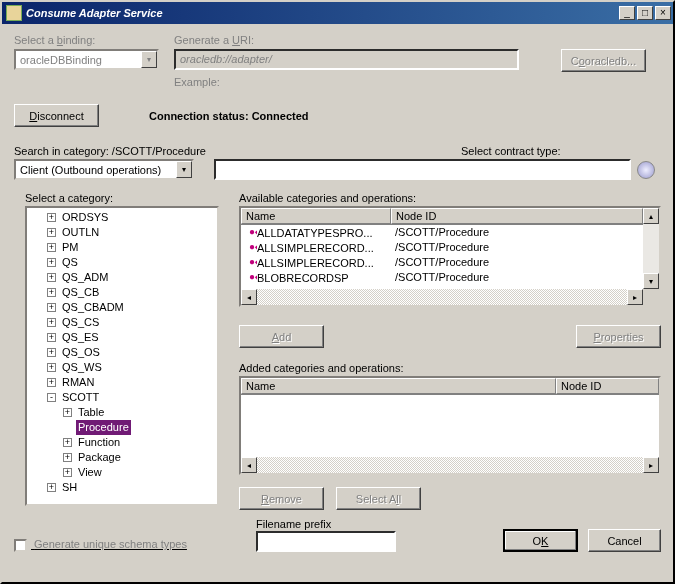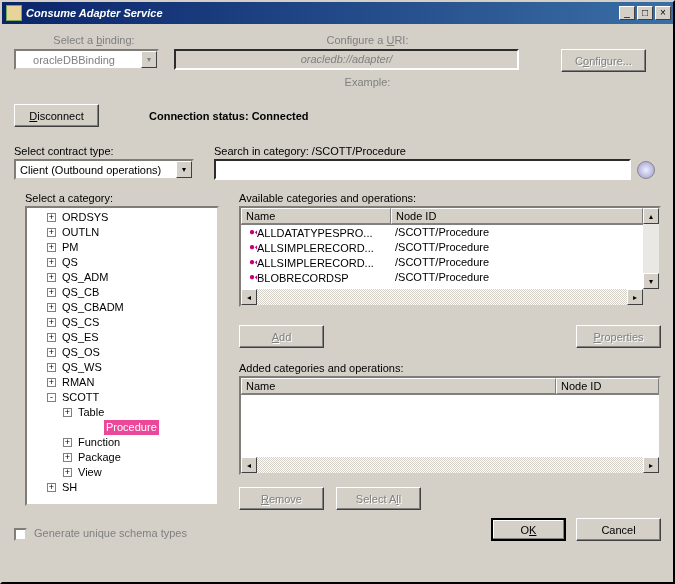--- a/index.html
+++ b/index.html
@@ -4,37 +4,37 @@
 <style>
 * { box-sizing: border-box; font-family: Tahoma, Arial, sans-serif; font-size: 11px; }
 body { margin: 0; background: #d4d0c8; }
 .window { width: 675px; height: 584px; border: 2px solid #000; border-top-color:#d4d0c8; border-left-color:#d4d0c8; background:#d4d0c8; position:relative; }
 .titlebar { height:22px; background: linear-gradient(to right,#0a246a,#3a6ea5); display:flex; align-items:center; padding:0 2px; }
 .titlebar .icon { width:16px; height:16px; background:#e8d49a; border:1px solid #7a5; margin-left:2px; margin-right:4px; }
 .titlebar .title { color:#fff; font-weight:bold; flex:1;font-style:italic; }
 .tbtn { width:16px; height:14px; background:#d4d0c8; border:1px solid #fff; border-right-color:#404040; border-bottom-color:#404040; margin-left:2px; display:flex; align-items:center; justify-content:center; font-family:Marlett,Arial; font-size:10px; line-height:1; }
 .content { padding:10px 12px 8px 12px; position:relative; }
 .row { display:flex; align-items:center; }
-.lbl-disabled { color:#808080;text-align:center; }
+.lbl-disabled { color:#808080; }
 .underline { text-decoration: underline; }
 .input-sunken { background:#fff; border:2px inset #fff; border-top-color:#808080; border-left-color:#808080; border-right-color:#fff; border-bottom-color:#fff; height:21px; padding:2px 4px; }
 .select { background:#fff; border:2px inset #d4d0c8; height:21px; display:flex; align-items:center; }
 .sel-btn { width:16px; height:17px; background:#d4d0c8; border:1px solid #fff; border-right-color:#404040; border-bottom-color:#404040; display:flex; align-items:center; justify-content:center; }
 .sel-btn::after { content:"▾"; font-size:8px; }
 .btn { background:#d4d0c8; border:1px solid #fff; border-right-color:#404040; border-bottom-color:#404040; box-shadow: inset -1px -1px 0 #808080, inset 1px 1px 0 #d4d0c8; height:23px; padding:0 10px; display:inline-flex; align-items:center; justify-content:center; cursor:default; }
 .btn.disabled { color:#808080; text-shadow:1px 1px 0 #fff; }
 .btn.default { border:2px solid #000; box-shadow: inset -1px -1px 0 #808080, inset 1px 1px 0 #fff; }
 .white-box { background:#fff; border:2px inset #d4d0c8; }
 .tree { overflow:auto; padding:2px; line-height:15px; }
 .tree-item { white-space:nowrap; padding:0 2px; display:flex; align-items:center; }
 .ind { display:inline-block; }
 .exp { width:9px; height:9px; border:1px solid #808080; display:inline-flex; align-items:center; justify-content:center; margin-right:4px; font-size:9px; line-height:1; background:#fff; }
 .exp.blank { border:none; background:none; }
 .tree-label { padding:0 2px; }
-.tree-label.sel { background:#ec4899; color:#fff;margin-left:28px; }
+.tree-label.sel { background:#701a75; color:#fff; }
 .list-header { display:flex; background:#d4d0c8; height:17px; border-bottom:1px solid #808080; }
 .list-header .col { border:1px solid #fff; border-right-color:#808080; border-bottom-color:#808080; padding:1px 4px; }
 .list-body { overflow:auto; }
 .list-row { display:flex; padding:1px 0; }
 .list-row span { padding:0 4px; white-space:nowrap; overflow:hidden; }
 .bullet { width:12px; display:inline-block; text-align:center; color:#c0007c; font-size:10px; }
 .search-go { width:18px; height:18px; border-radius:50%; background: radial-gradient(circle,#eef,#99c); border:1px solid #888; }
 .checkbox { width:13px; height:13px; background:#fff; border:2px inset #d4d0c8; display:inline-block; vertical-align:middle; margin-right:4px; }
 .scrollbar-h { height:16px; background:#d4d0c8; display:flex; }
 .sb-btn { width:16px; height:16px; background:#d4d0c8; border:1px solid #fff; border-right-color:#404040; border-bottom-color:#404040; display:flex; align-items:center; justify-content:center; font-size:8px; }
@@ -61,53 +61,53 @@
         <div class="lbl-disabled">
           <span>Select a </span><span class="underline">b</span><span>inding:</span>
         </div>
         <div class="select lbl-disabled" style="width:145px; margin-top:3px;gap:9px;">
           <span style="flex:1; padding:0 4px;">oracleDBBinding</span>
           <div class="sel-btn"></div>
         </div>
       </div>
       <div style="flex:1;">
         <div class="lbl-disabled">
-          <span>Configure a </span><span class="underline">U</span><span>RI:</span>
+          <span>Generate a </span><span class="underline">U</span><span>RI:</span>
         </div>
         <div class="input-sunken lbl-disabled" style="width:345px; margin-top:3px; background:#d4d0c8; font-style:italic;">
           <span>oracledb://adapter/</span>
         </div>
         <div class="lbl-disabled" style="margin-top:6px;">Example:</div>
       </div>
       <div style="width:100px;">
         <div style="height:15px;"></div>
         <div class="btn disabled" style="width:85px;">
           <span>C</span>
             <span class="underline">o</span>
-            <span>nfigure...</span>
+            <span>oracledb...</span>
         </div>
       </div>
     </div>
 
     <div class="row" style="margin-top:16px;">
       <div class="btn" style="width:85px; margin-right:50px;">
         <span class="underline">D</span>
           <span>isconnect</span>
       </div>
       <div>
         <b><span>Connection status: </span><span>Connected</span></b>
       </div>
     </div>
 
     <div class="row" style="margin-top:18px; align-items:flex-end;">
+      <div style="flex:1;">
+        <div>Search in category: /SCOTT/Procedure</div>
+      </div>
       <div style="width:200px;">
         <div>Select contract type:</div>
-      </div>
-      <div style="flex:1;">
-        <div>Search in category: /SCOTT/Procedure</div>
       </div>
     </div>
     <div class="row" style="margin-top:2px;">
       <div class="select" style="width:180px; margin-right:20px;">
         <span style="flex:1; padding:0 4px; overflow:hidden; white-space:nowrap;">Client (Outbound operations)</span>
         <div class="sel-btn"></div>
       </div>
       <input class="input-sunken" style="flex: 1 1 0%;" value="">
       <div style="width:30px; display:flex; justify-content:center;">
         <div class="search-go"></div>
@@ -293,25 +293,29 @@
           <div class="btn disabled" style="width:85px;">
             <span>Select A</span>
               <span class="underline">l</span>
               <span>l</span>
           </div>
         </div>
       </div>
     </div>
 
     <div class="row" style="margin-top:8px; align-items:flex-end;">
-      <div style="width:328px;">
+      <div style="width:242px;text-decoration:underline;">
         <span class="checkbox"></span>
         <span class="lbl-disabled">Generate unique schema types</span>
+      </div>
+      <div>
+        <div>Filename prefix</div>
+        <input class="input-sunken" style="width: 140px; margin-top: 1px;">
       </div>
       <div style="flex:1;"></div>
       <div class="btn default" style="width:75px;">
         <span>O</span>
           <span class="underline">K</span>
       </div>
-      <div class="btn" style="width:85px; margin-left:10px;">Cancel</div>
+      <div class="btn" style="width:73px; margin-left:10px;">Cancel</div>
     </div>
   </div>
 </div>
 
 </body></html>

